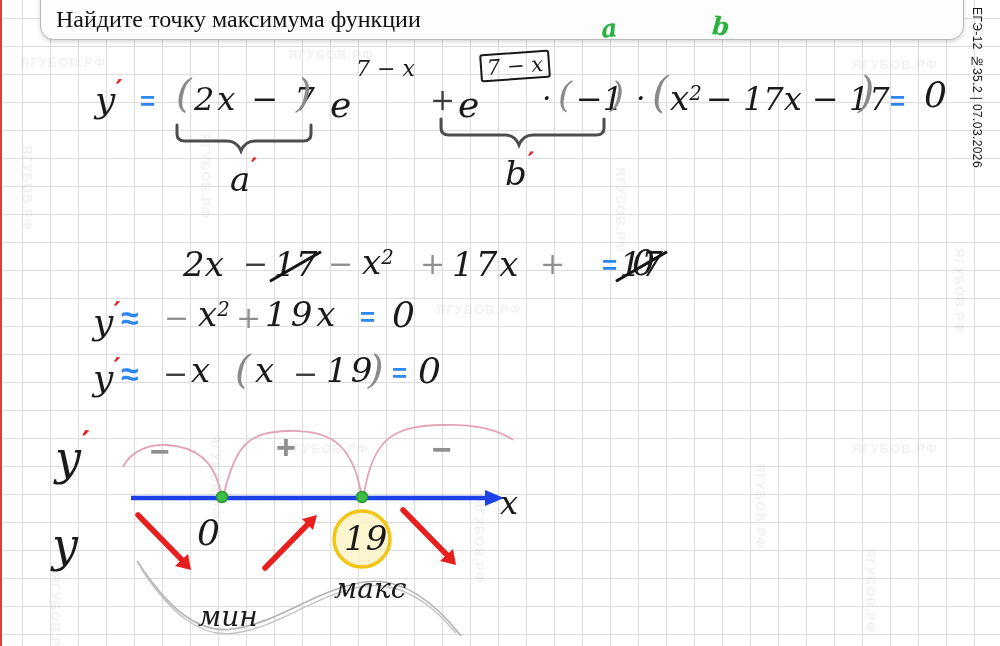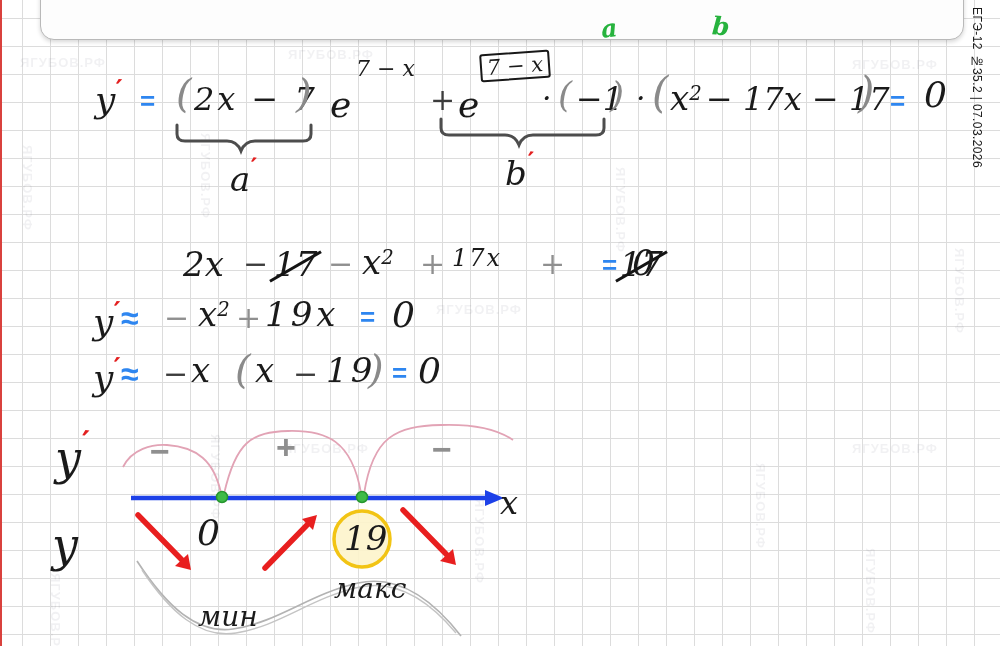--- a/index.html
+++ b/index.html
@@ -60,20 +60,21 @@
 <div class="wm v" style="left:613px;top:167px">ЯГУБОВ.РФ</div>
 <div class="wm v" style="left:952px;top:248px">ЯГУБОВ.РФ</div>
 <div class="wm v" style="left:753px;top:463px">ЯГУБОВ.РФ</div>
 <div class="wm v" style="left:472px;top:498px">ЯГУБОВ.РФ</div>
 <div class="wm v" style="left:208px;top:434px">ЯГУБОВ.РФ</div>
 <div class="wm v" style="left:48px;top:573px">ЯГУБОВ.РФ</div>
 <div class="wm v" style="left:863px;top:548px">ЯГУБОВ.РФ</div>
 
 
 <div class="header-box">
+  <span class="task-text">Найдите точку максимума функции</span>
 </div>
 <div class="abs green hw txt" style="left:601px;top:14px;font-size:25px;transform:rotate(-6deg)">a</div>
 <div class="abs green hw txt" style="left:712px;top:12px;font-size:25px;transform:rotate(4deg)">b</div>
 
 
 <div class="side-label">ЕГЭ-12 №35.2 | 07.03.2026</div>
 
 
 <svg class="overlay" width="1000" height="646" viewBox="0 0 1000 646">
   <path d="M177,125 L177,134 Q177,141 185,141 L227,141 Q237,141 241,151 Q245,141 255,141 L303,141 Q311,141 311,134 L311,125" stroke="#4d4d4d" stroke-width="3" fill="none" stroke-linecap="round"></path>
@@ -121,21 +122,21 @@
 <div class="abs hw txt" style="left:230px;top:152px;font-size:34px"><span>a</span><span class="red prime" style="font-size:24px;vertical-align:16px">′</span></div>
 <div class="abs hw txt" style="left:505px;top:146px;font-size:34px"><span>b</span><span class="red prime" style="font-size:24px;vertical-align:16px">′</span></div>
 
 
 <div class="abs hw txt" style="left:183px;top:244px;font-size:34px">2x</div>
 <div class="abs hw dk txt" style="left:243px;top:246px;font-size:30px;font-style:normal">−</div>
 <div class="abs hw txt struck" style="left:274px;top:244px;font-size:34px">17</div>
 <div class="abs hw gray txt" style="left:328px;top:246px;font-size:30px;font-style:normal">−</div>
 <div class="abs hw txt" style="left:362px;top:242px;font-size:34px"><span>x</span><span class="sup">2</span></div>
 <div class="abs hw gray txt" style="left:420px;top:246px;font-size:30px;font-style:normal">+</div>
-<div class="abs hw txt" style="left:452px;top:244px;font-size:24px;letter-spacing:2px">17x</div>
+<div class="abs hw txt" style="left:452px;top:244px;font-size:34px;letter-spacing:2px">17x</div>
 <div class="abs hw gray txt" style="left:540px;top:246px;font-size:30px;font-style:normal">+</div>
 <div class="abs hw txt struck" style="left:572px;top:244px;font-size:34px">17</div>
 <div class="abs blue txt" style="left:602px;top:250px;font-size:26px">=</div>
 <div class="abs hw txt" style="left:632px;top:242px;font-size:36px">0</div>
 
 
 <div class="abs hw txt" style="left:93px;top:296px;font-size:36px"><span>y</span><span class="red prime" style="font-size:26px;vertical-align:14px">′</span></div>
 <div class="abs blue txt" style="left:121px;top:300px;font-size:32px">≈</div>
 <div class="abs hw gray txt" style="left:164px;top:300px;font-size:30px;font-style:normal">−</div>
 <div class="abs hw txt" style="left:198px;top:294px;font-size:34px"><span>x</span><span class="sup">2</span></div>

